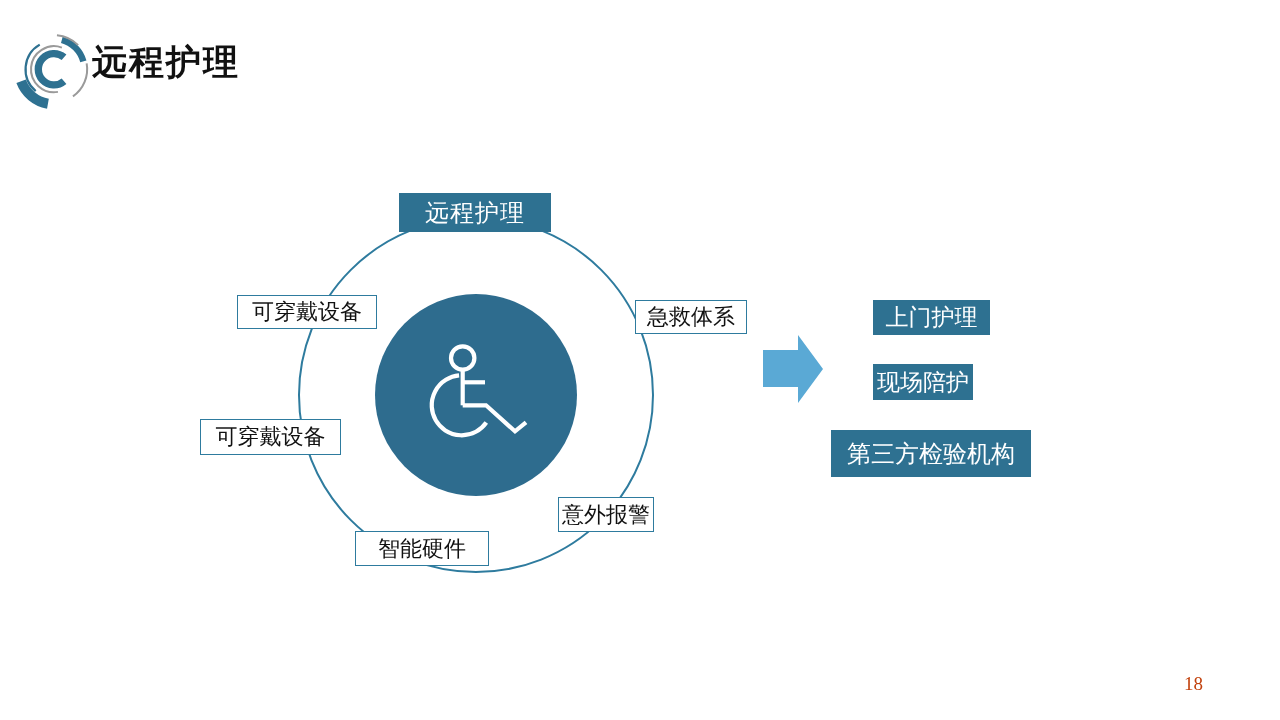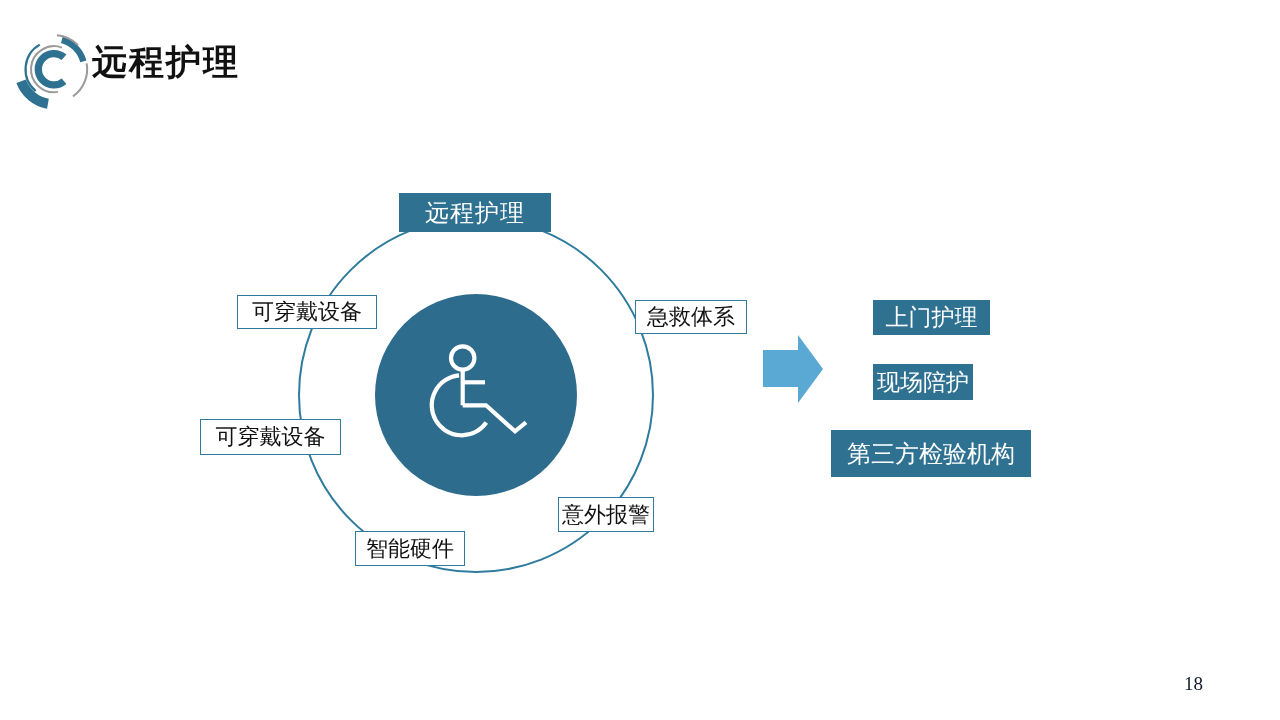--- a/index.html
+++ b/index.html
@@ -89,21 +89,21 @@
     display: flex;
     align-items: center;
     justify-content: center;
     z-index: 3;
     white-space: nowrap;
   }
   .sat-wearable  { left: 237px; top: 295px; width: 140px; height: 34px; }
   .sat-emergency { left: 635px; top: 300px; width: 112px; height: 34px; }
   .sat-robot     { left: 200px; top: 419px; width: 141px; height: 36px; }
   .sat-alarm     { left: 558px; top: 497px; width: 96px; height: 35px; }
-  .sat-hardware  { left: 355px; top: 531px; width: 110px; height: 35px; }
+  .sat-hardware  { left: 355px; top: 531px; width: 134px; height: 35px; }
 
   
   .flow-arrow {
     position: absolute;
     left: 763px;
     top: 335px;
     width: 60px;
     height: 68px;
     z-index: 2;
   }
@@ -123,21 +123,21 @@
   .result-1 { left: 873px; top: 300px; width: 117px; height: 35px; }
   .result-2 { left: 873px; top: 364px; width: 100px; height: 36px; }
   .result-3 { left: 831px; top: 430px; width: 200px; height: 47px; font-size: 24px; }
 
   
   .page-number {
     position: absolute;
     left: 1184px;
     top: 673px;
     font-size: 19px;
-    color: #0f172a;
+    color: #c2410c;
     font-family: "Liberation Serif", serif;
   }
 </style>
 </head>
 <body>
 
 <div class="logo">
   <svg viewBox="0 0 100 100">
 
     <path d="M60.9,60 A17,17 0 1 1 60.9,34" fill="none" stroke="#2E7191" stroke-width="8"></path>

